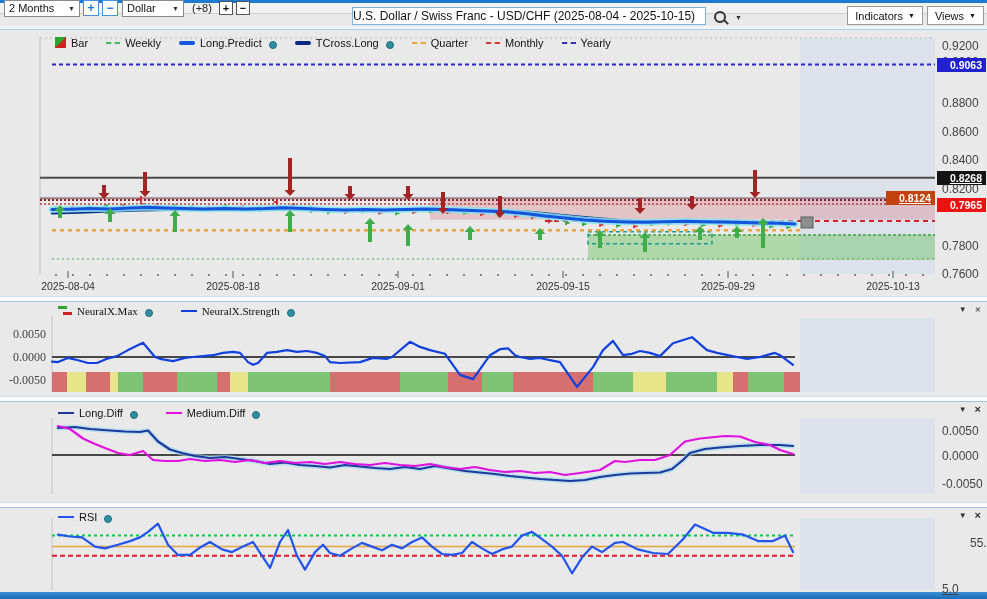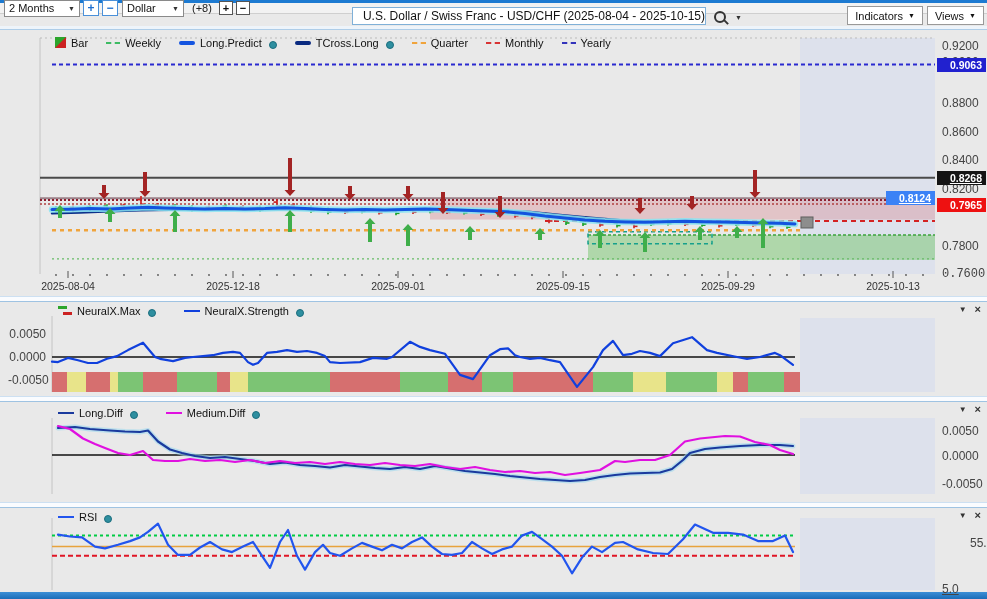--- a/index.html
+++ b/index.html
@@ -10,21 +10,21 @@
           border-top:3px solid #1d7ad1;border-bottom:1px solid #cfcfcf;box-sizing:border-box;
           display:flex;align-items:center;font-size:11px;color:#111;}
   .sel{background:#fff;border:1px solid #8a8a8a;height:17px;display:inline-flex;align-items:center;
        justify-content:space-between;padding:0 4px;margin-left:4px;box-sizing:border-box;}
   .sel .car{font-size:7px;color:#333;margin-left:6px;}
   .sqbtn{width:16px;height:16px;background:#fff;border:1px solid #4a90d9;color:#1d6fd1;font-weight:bold;
          display:inline-flex;align-items:center;justify-content:center;font-size:12px;margin-left:3px;box-sizing:border-box;}
   .sqbtn.dark{border:1px solid #555;color:#111;width:14px;height:14px;font-size:11px;}
   .predict-count{margin:0 4px 0 8px;color:#222;}
   .titlebox{position:absolute;left:352px;top:4px;width:354px;height:18px;background:#fff;
-            border:1px solid #7fb0d8;display:flex;align-items:center;justify-content:flex-end;
+            border:1px solid #7fb0d8;display:flex;align-items:center;justify-content:flex-start;
             font-size:12px;color:#111;box-sizing:border-box;}
   .magwrap{position:absolute;left:714px;top:6px;width:34px;height:16px;display:flex;align-items:center;}
   .mag{position:relative;width:8px;height:8px;border:2px solid #333;border-radius:50%;display:inline-block;}
   .mag::after{content:"";position:absolute;width:6px;height:2px;background:#333;transform:rotate(45deg);right:-5px;bottom:-2px;}
   .magcar{font-size:7px;color:#333;margin-left:9px;}
   .tb-right{position:absolute;right:3px;top:3px;display:flex;gap:4px;align-items:flex-end;}
   .tbtn{background:#fff;border:1px solid #999;height:19px;display:inline-flex;align-items:center;
         padding:0 7px;font-size:11px;color:#111;box-sizing:border-box;}
   .tbtn .car{font-size:7px;margin-left:5px;}
   
@@ -386,39 +386,39 @@
         </span>
       </div>
     <div id="main-right-axis">
         <div class="axlab" style="left: 942px; top: 9px;">0.9200</div>
         <div class="axlab" style="left: 942px; top: 25px;">0.9000</div>
         <div class="axlab" style="left: 942px; top: 66px;">0.8800</div>
         <div class="axlab" style="left: 942px; top: 94.5px;">0.8600</div>
         <div class="axlab" style="left: 942px; top: 123px;">0.8400</div>
         <div class="axlab" style="left: 942px; top: 151.5px;">0.8200</div>
         <div class="axlab" style="left: 942px; top: 208.5px;">0.7800</div>
-        <div class="axlab" style="left: 942px; top: 237px; font-family: Liberation Mono, monospace;">0.7600</div>
+        <div class="axlab" style="left: 942px; top: 237px;">0.7600</div>
         <div class="badge" style="left: 937px; top: 27.5225px; background: rgb(33, 33, 207);">0.9063</div>
         <div class="badge" style="left: 937px; top: 140.81px; background: rgb(20, 20, 20); text-decoration: underline;">0.8268</div>
-        <div class="badge" style="left: 886px; top: 161.33px; background: #3b82f6; text-decoration: underline;">0.8124</div>
+        <div class="badge" style="left: 886px; top: 161.33px; background: #c2410c; text-decoration: underline;">0.8124</div>
         <div class="badge" style="left: 937px; top: 168px; background: rgb(238, 17, 17);">0.7965</div>
       </div>
     <div id="main-date-axis">
         <div class="datelab" style="left: 68px; top: 250px;">2025-08-04</div>
-        <div class="datelab" style="left: 233px; top: 250px;">2025-12-18</div>
+        <div class="datelab" style="left: 233px; top: 250px;">2025-08-18</div>
         <div class="datelab" style="left: 398px; top: 250px;">2025-09-01</div>
         <div class="datelab" style="left: 563px; top: 250px;">2025-09-15</div>
         <div class="datelab" style="left: 728px; top: 250px;">2025-09-29</div>
         <div class="datelab" style="left: 893px; top: 250px;">2025-10-13</div>
       </div>
   </div>
 
   <div class="sep" style="top:296px;"></div>
 
-  <div class="panel" id="neural-panel" style="top:302px;height:74px;">
+  <div class="panel" id="neural-panel" style="top:302px;height:74px;font-family:Liberation Serif, serif;">
     <svg id="neural-svg" width="987" height="94">
         <line x1="52" y1="14" x2="52" y2="90" stroke="#c4c4c4" stroke-width="1"></line>
         <rect x="52" y="70" width="15" height="20" fill="#d66f6f"></rect>
         <rect x="67" y="70" width="19" height="20" fill="#e8e48a"></rect>
         <rect x="86" y="70" width="24" height="20" fill="#d66f6f"></rect>
         <rect x="110" y="70" width="8" height="20" fill="#e8e48a"></rect>
         <rect x="118" y="70" width="25" height="20" fill="#7cc474"></rect>
         <rect x="143" y="70" width="34" height="20" fill="#d66f6f"></rect>
         <rect x="177" y="70" width="40" height="20" fill="#7cc474"></rect>
         <rect x="217" y="70" width="13" height="20" fill="#d66f6f"></rect>

